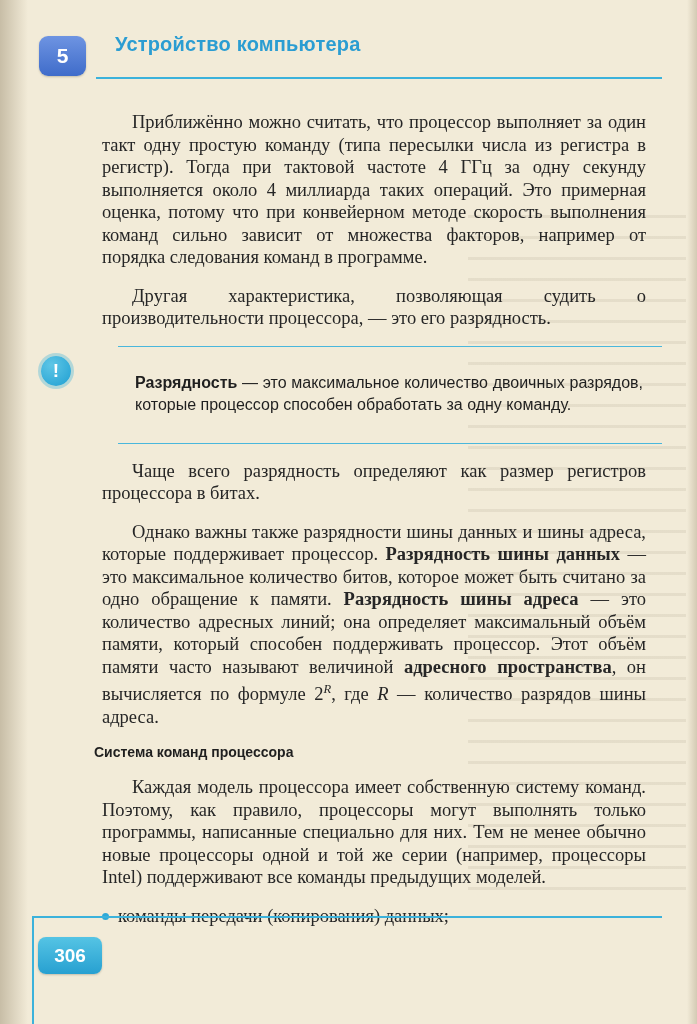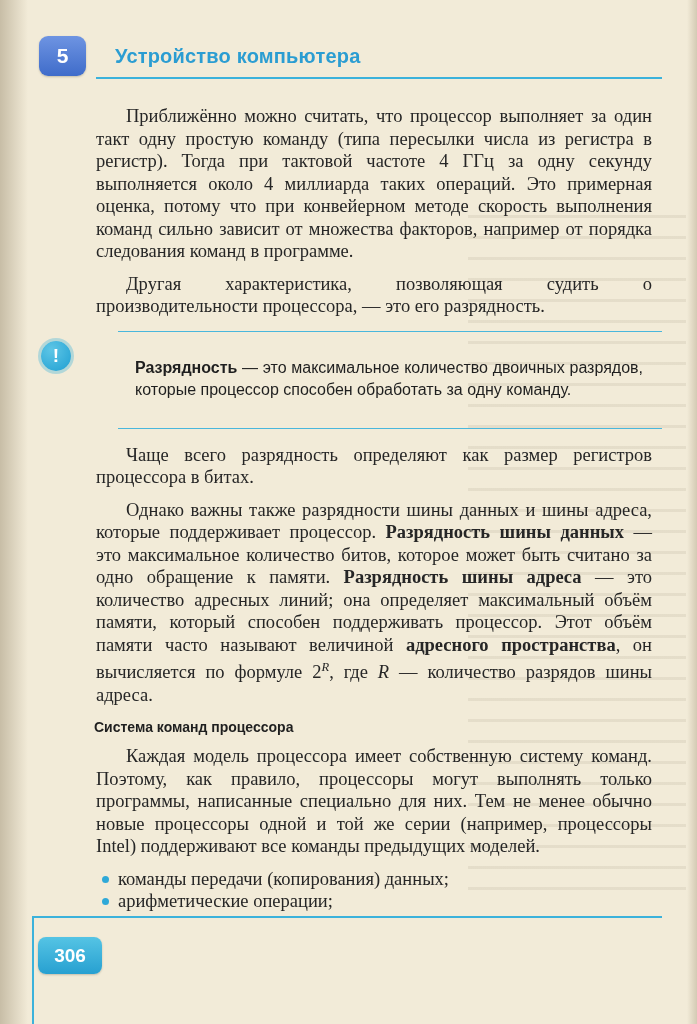--- a/index.html
+++ b/index.html
@@ -27,29 +27,29 @@
 
   .chapter-badge {
     position:absolute; left:39px; top:36px; width:47px; height:40px;
     background:linear-gradient(180deg,#6e94e2,#3f6cca); border-radius:9px;
     color:#fff; font-family:"Liberation Sans","DejaVu Sans",sans-serif;
     font-weight:bold; font-size:21px;
     display:flex; align-items:center; justify-content:center;
     box-shadow:0 1px 2px rgba(60,60,40,0.25);
   }
   .chapter-title {
-    position:absolute; left:115px; top:45px;
+    position:absolute; left:115px; top:33px;
     font-family:"Liberation Sans","DejaVu Sans",sans-serif;
     font-weight:bold; font-size:20px; color:#2b9dd2; letter-spacing:0.2px;
   }
   .header-rule { position:absolute; left:96px; top:77px; width:566px; height:2px; background:#3cb2db; }
 
   .content { position:absolute; left:86px; top:95px; width:576px; }
   .para {
-    margin:10px; font-size:18.5px; line-height:22.5px;
+    margin:16px; font-size:18.5px; line-height:22.5px;
     text-align:justify; text-indent:30px;
   }
 
   .definition {
     position:relative; margin:13px 0 15px 32px; padding:8px 2px 10px 0;
     border-top:1px solid #4ab7dc; border-bottom:1px solid #4ab7dc;
   }
   .def-text {
     margin:17px; font-family:"Liberation Sans","DejaVu Sans",sans-serif;
     font-size:16px; line-height:22px; text-align:justify; color:#1f1f1f;
@@ -119,23 +119,19 @@
 
     <h3 class="subheading">Система команд процессора</h3>
 
     <p class="para">Каждая модель процессора имеет собственную систему команд. Поэтому, как правило, процессоры могут выполнять только программы, написанные специально для них. Тем не менее обычно новые процессоры одной и той же серии (например, процессоры Intel) поддерживают все команды предыдущих моделей.</p>
 
 
     <div class="bullet-row">
       <span class="bullet-dot"></span>
       <span class="bullet-text">команды передачи (копирования) данных;</span>
     </div>
-    <div class="bullet-row">
-      <span class="bullet-dot"></span>
-      <span class="bullet-text">арифметические операции;</span>
-    </div>
 
   </div>
 
   <div class="footer-rule"></div>
   <div class="footer-vrule"></div>
   <div class="page-number">306</div>
 </div>
 
 </body></html>

